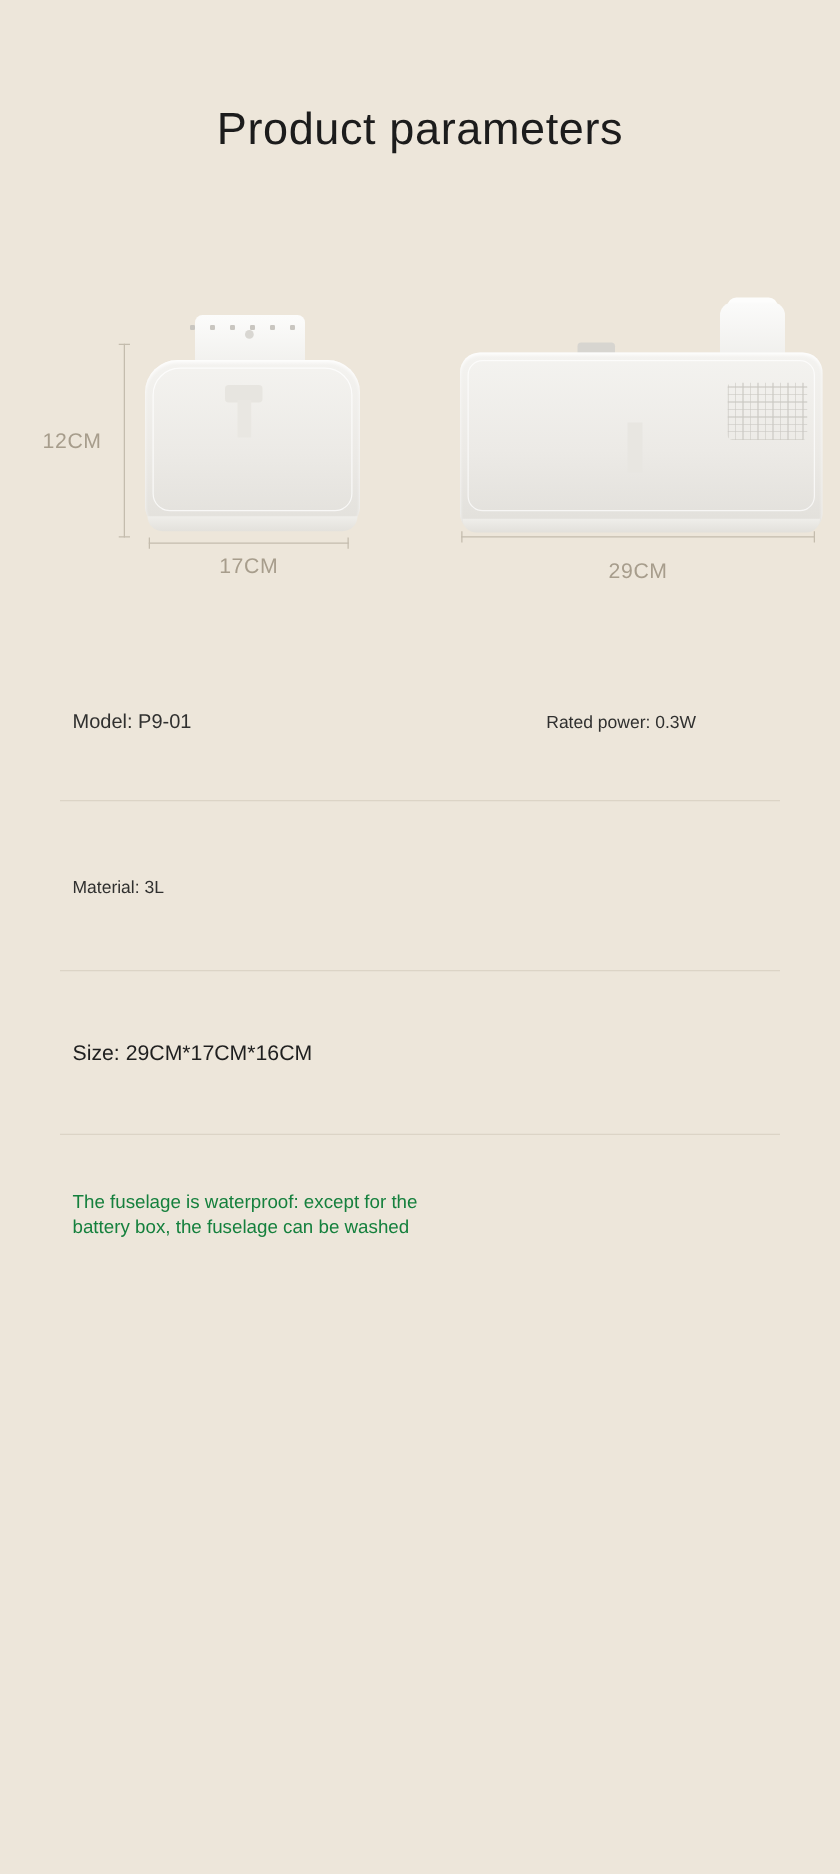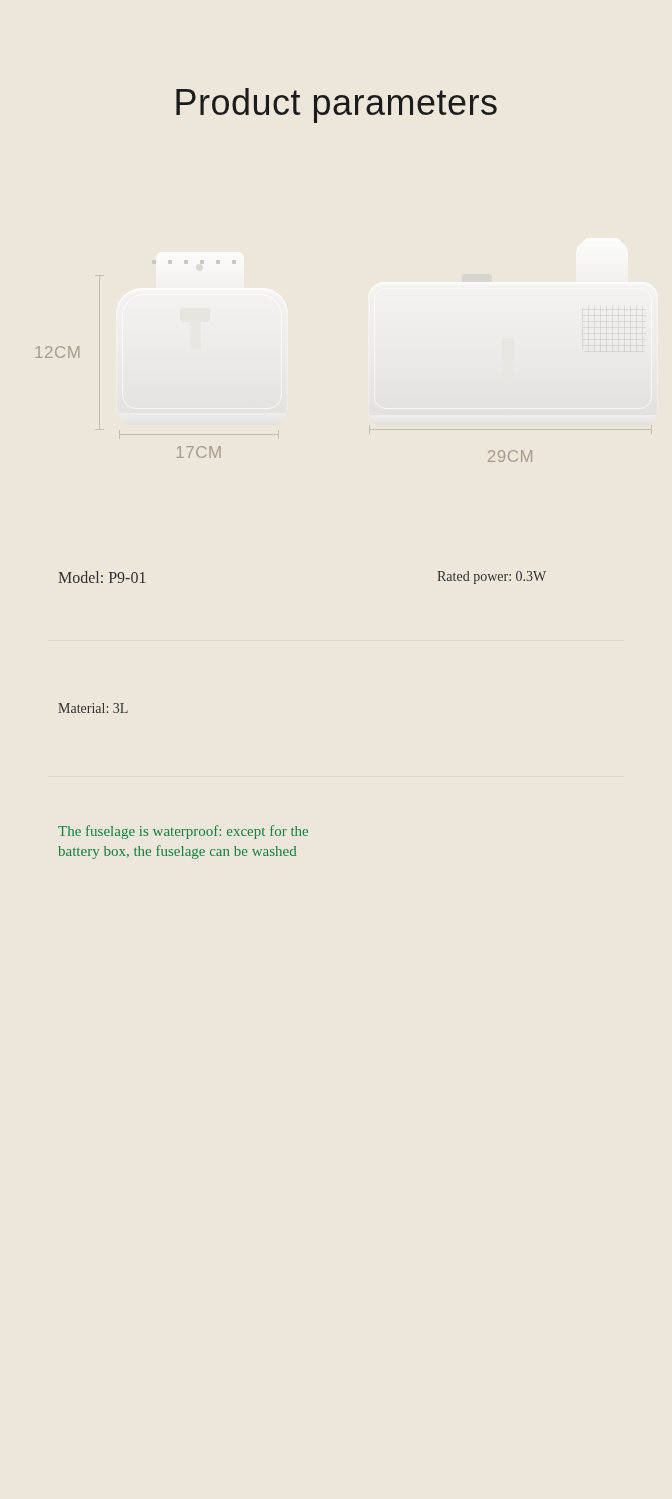--- a/index.html
+++ b/index.html
@@ -295,21 +295,20 @@
     position: absolute;
     top: 540px;
     left: 48px;
     width: 576px;
   }
   .spec-row {
     position: relative;
     min-height: 72px;
     border-bottom: 1px solid #DCD4C6;
     box-sizing: border-box;
-    font-family: Liberation Serif, serif;
   }
   .spec-row.last { border-bottom: none; }
 
   .spec-left {
     position: absolute;
     left: 10px;
     white-space: nowrap;
   }
   .spec-right {
     position: absolute;
@@ -410,20 +409,23 @@
     <div class="spec-row r1">
       <div class="spec-left">Model: P9-01</div>
       <div class="spec-right">Rated power: 0.3W</div>
     </div>
 
 
     <div class="spec-row r3">
       <div class="spec-left">Material: 3L</div>
     </div>
 
+    <div class="spec-row r4">
+      <div class="spec-left">Size: 29CM*17CM*16CM</div>
+    </div>
 
     <div class="spec-row r5 last">
       <div class="spec-note">The fuselage is waterproof: except for the
 battery box, the fuselage can be washed</div>
     </div>
 
   </div>
 
 </div>
 

